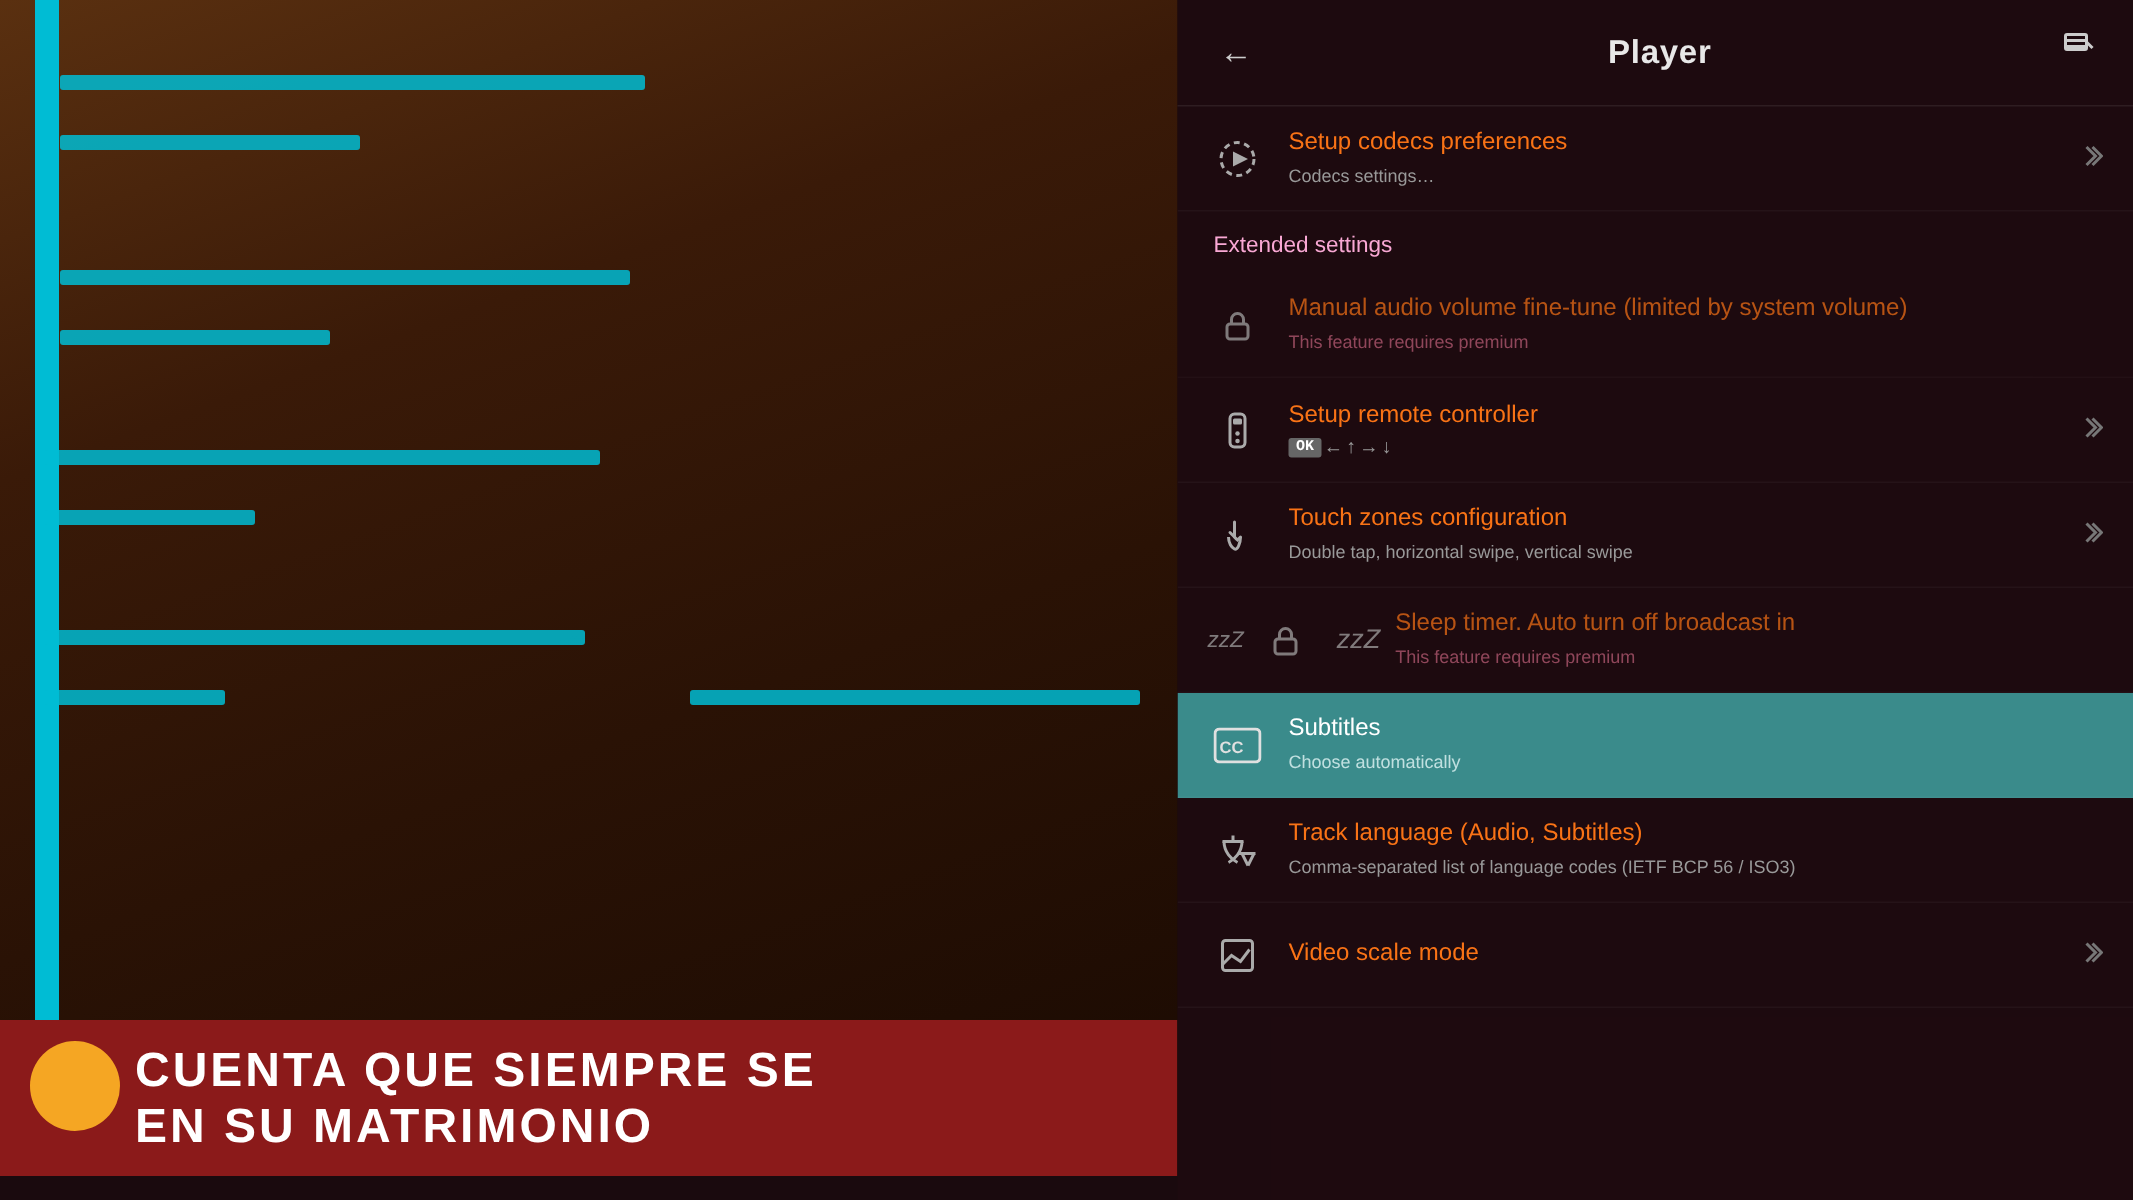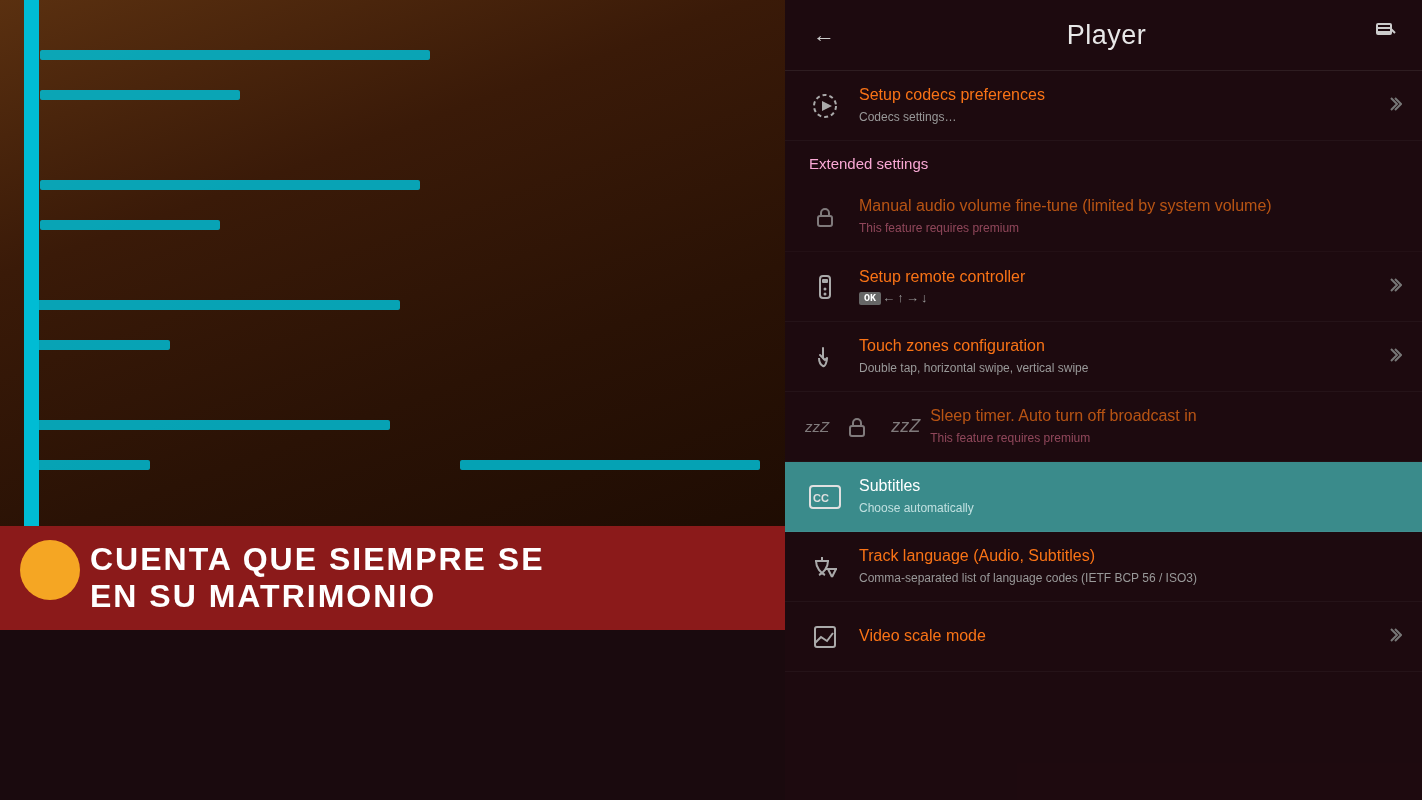--- a/index.html
+++ b/index.html
@@ -11,21 +11,21 @@
       font-family: 'Segoe UI', Arial, sans-serif;
       background: #1a0a0e;
       position: relative;
     }
 
     
     .video-bg {
       position: absolute;
       left: 0; top: 0;
       width: 785px;
-      height: 630px;
+      height: 784px;
       background: linear-gradient(160deg, #5a3010 0%, #3a1a08 30%, #2a1205 60%, #1a0a02 100%);
       overflow: hidden;
     }
 
     
     .video-bg::before {
       content: '';
       position: absolute;
       left: 0; top: 0; right: 0; bottom: 0;
       background: 
@@ -101,22 +101,22 @@
 
     .header-back {
       color: #ccc;
       font-size: 22px;
       cursor: pointer;
       padding: 4px;
     }
 
     .header-title {
       color: #e8e8e8;
-      font-size: 27px;
-      font-weight: 400;
+      font-size: 22px;
+      font-weight: 700;
       letter-spacing: 0.5px;
     }
 
     .header-search {
       color: #ccc;
       font-size: 20px;
       cursor: pointer;
     }
 
     

